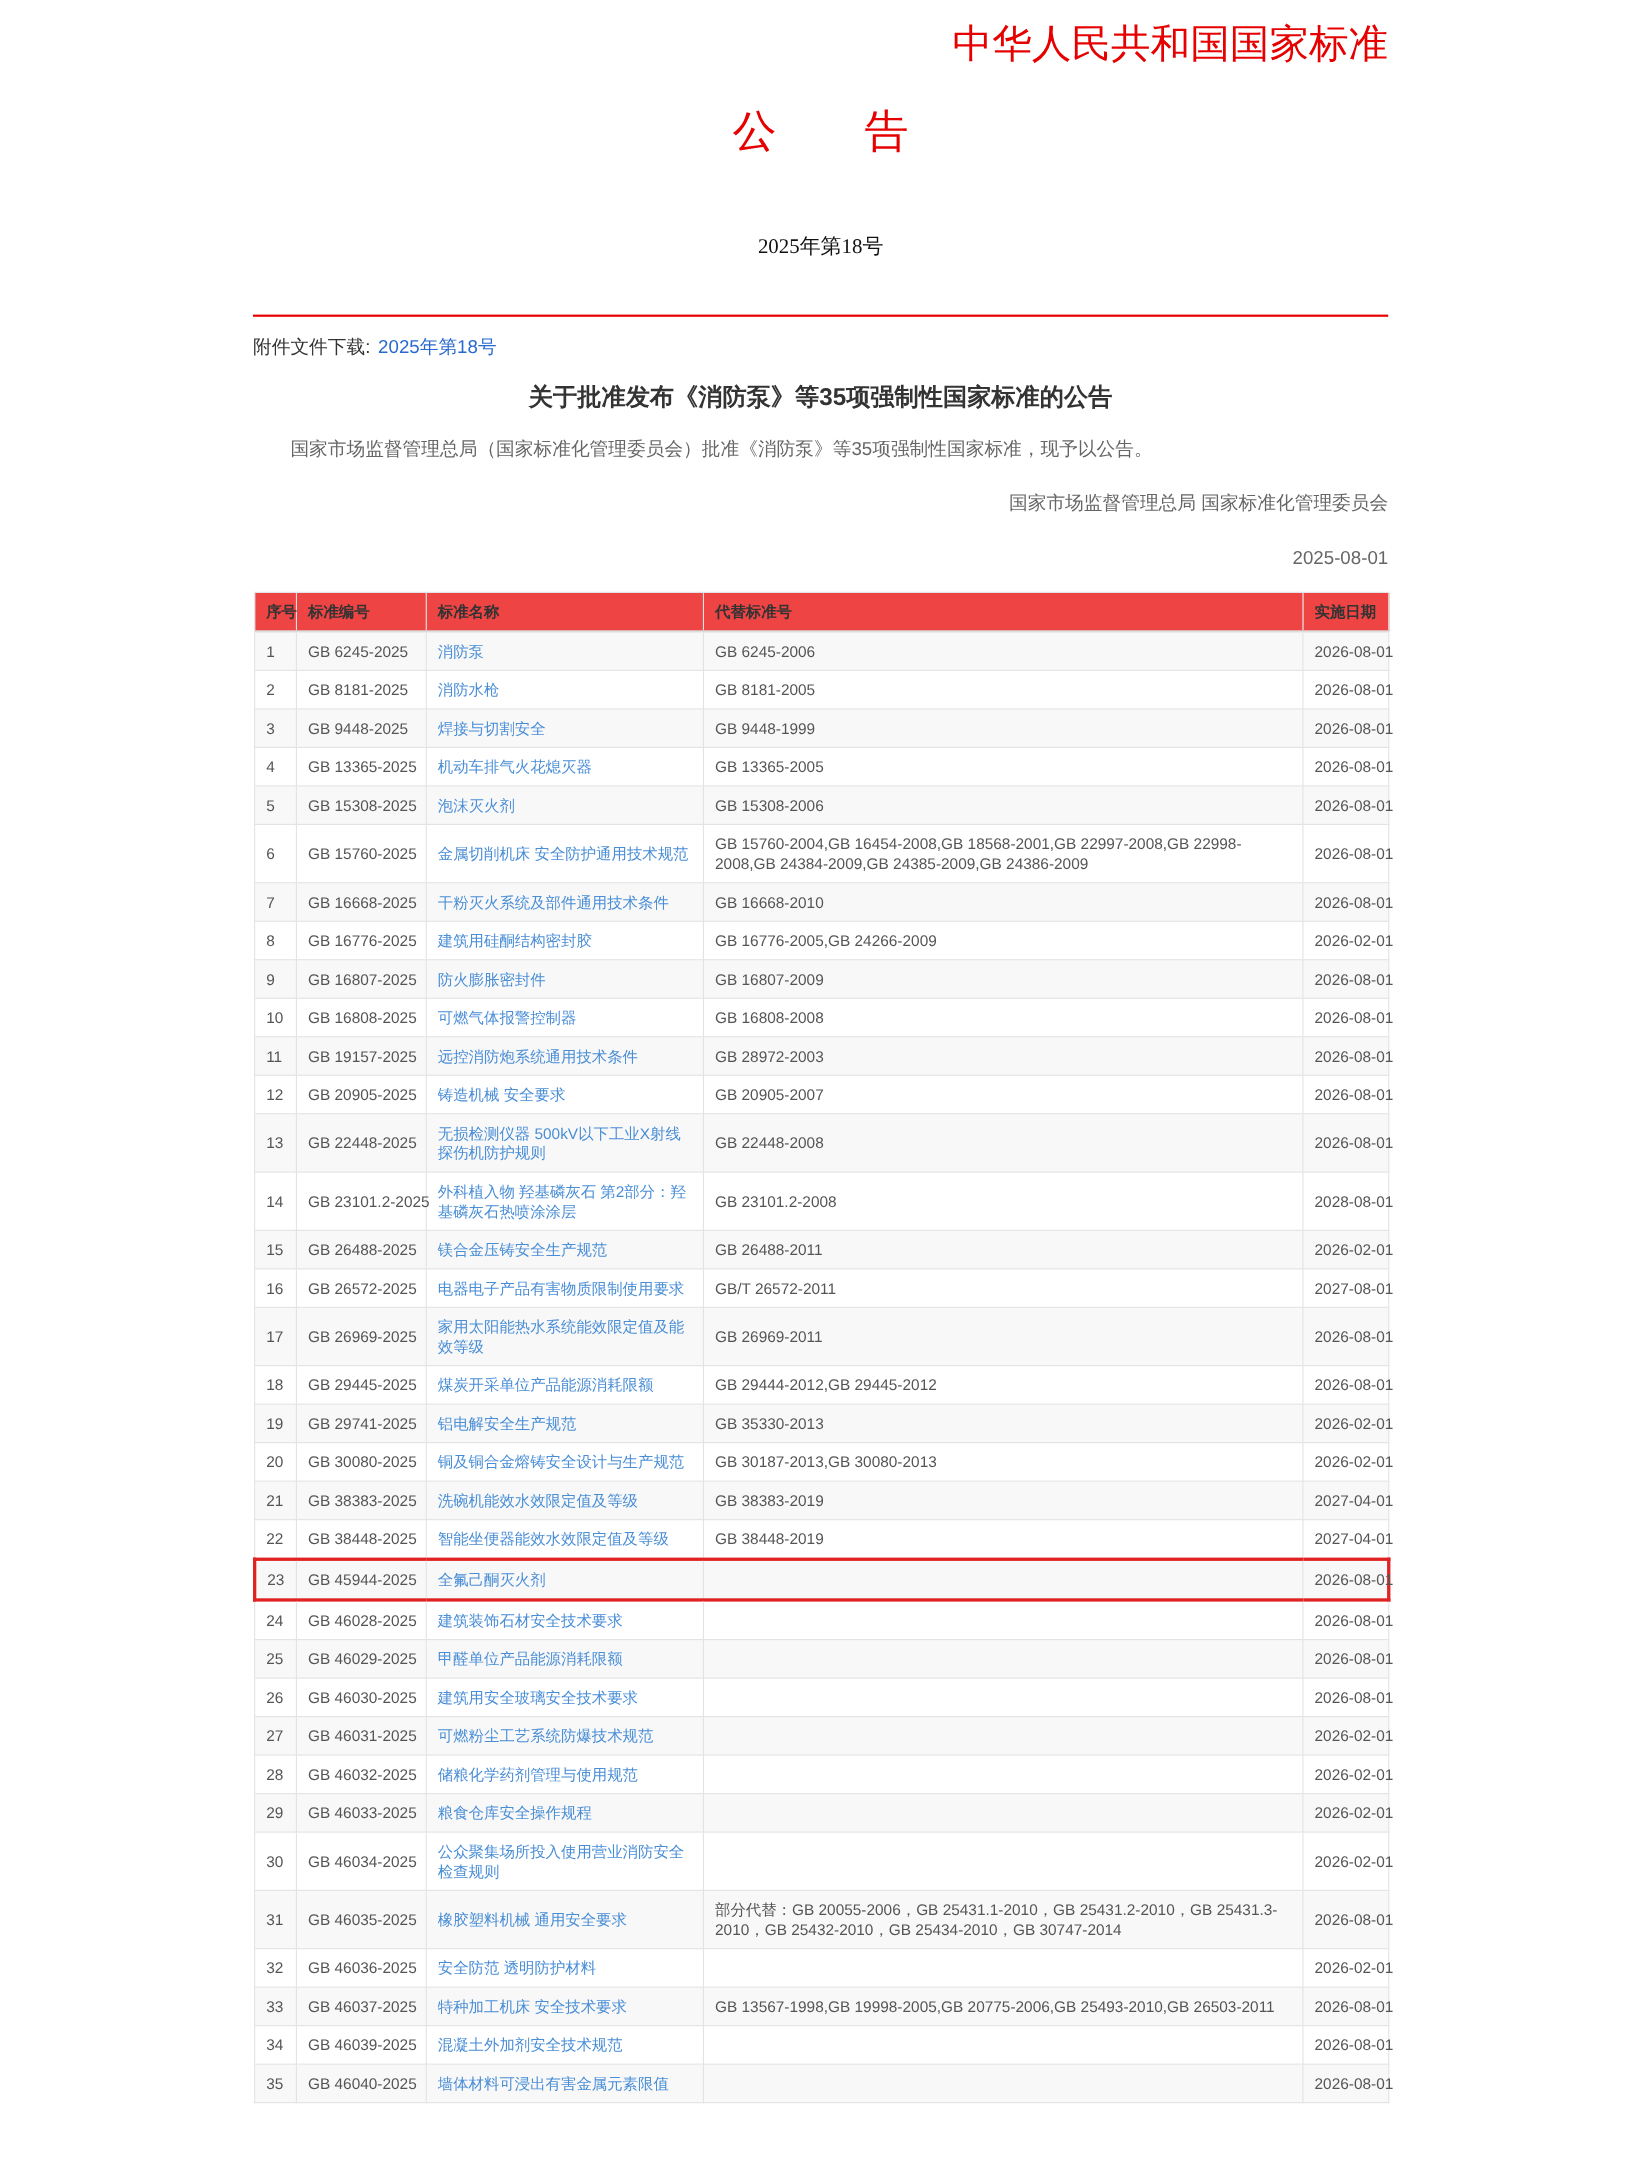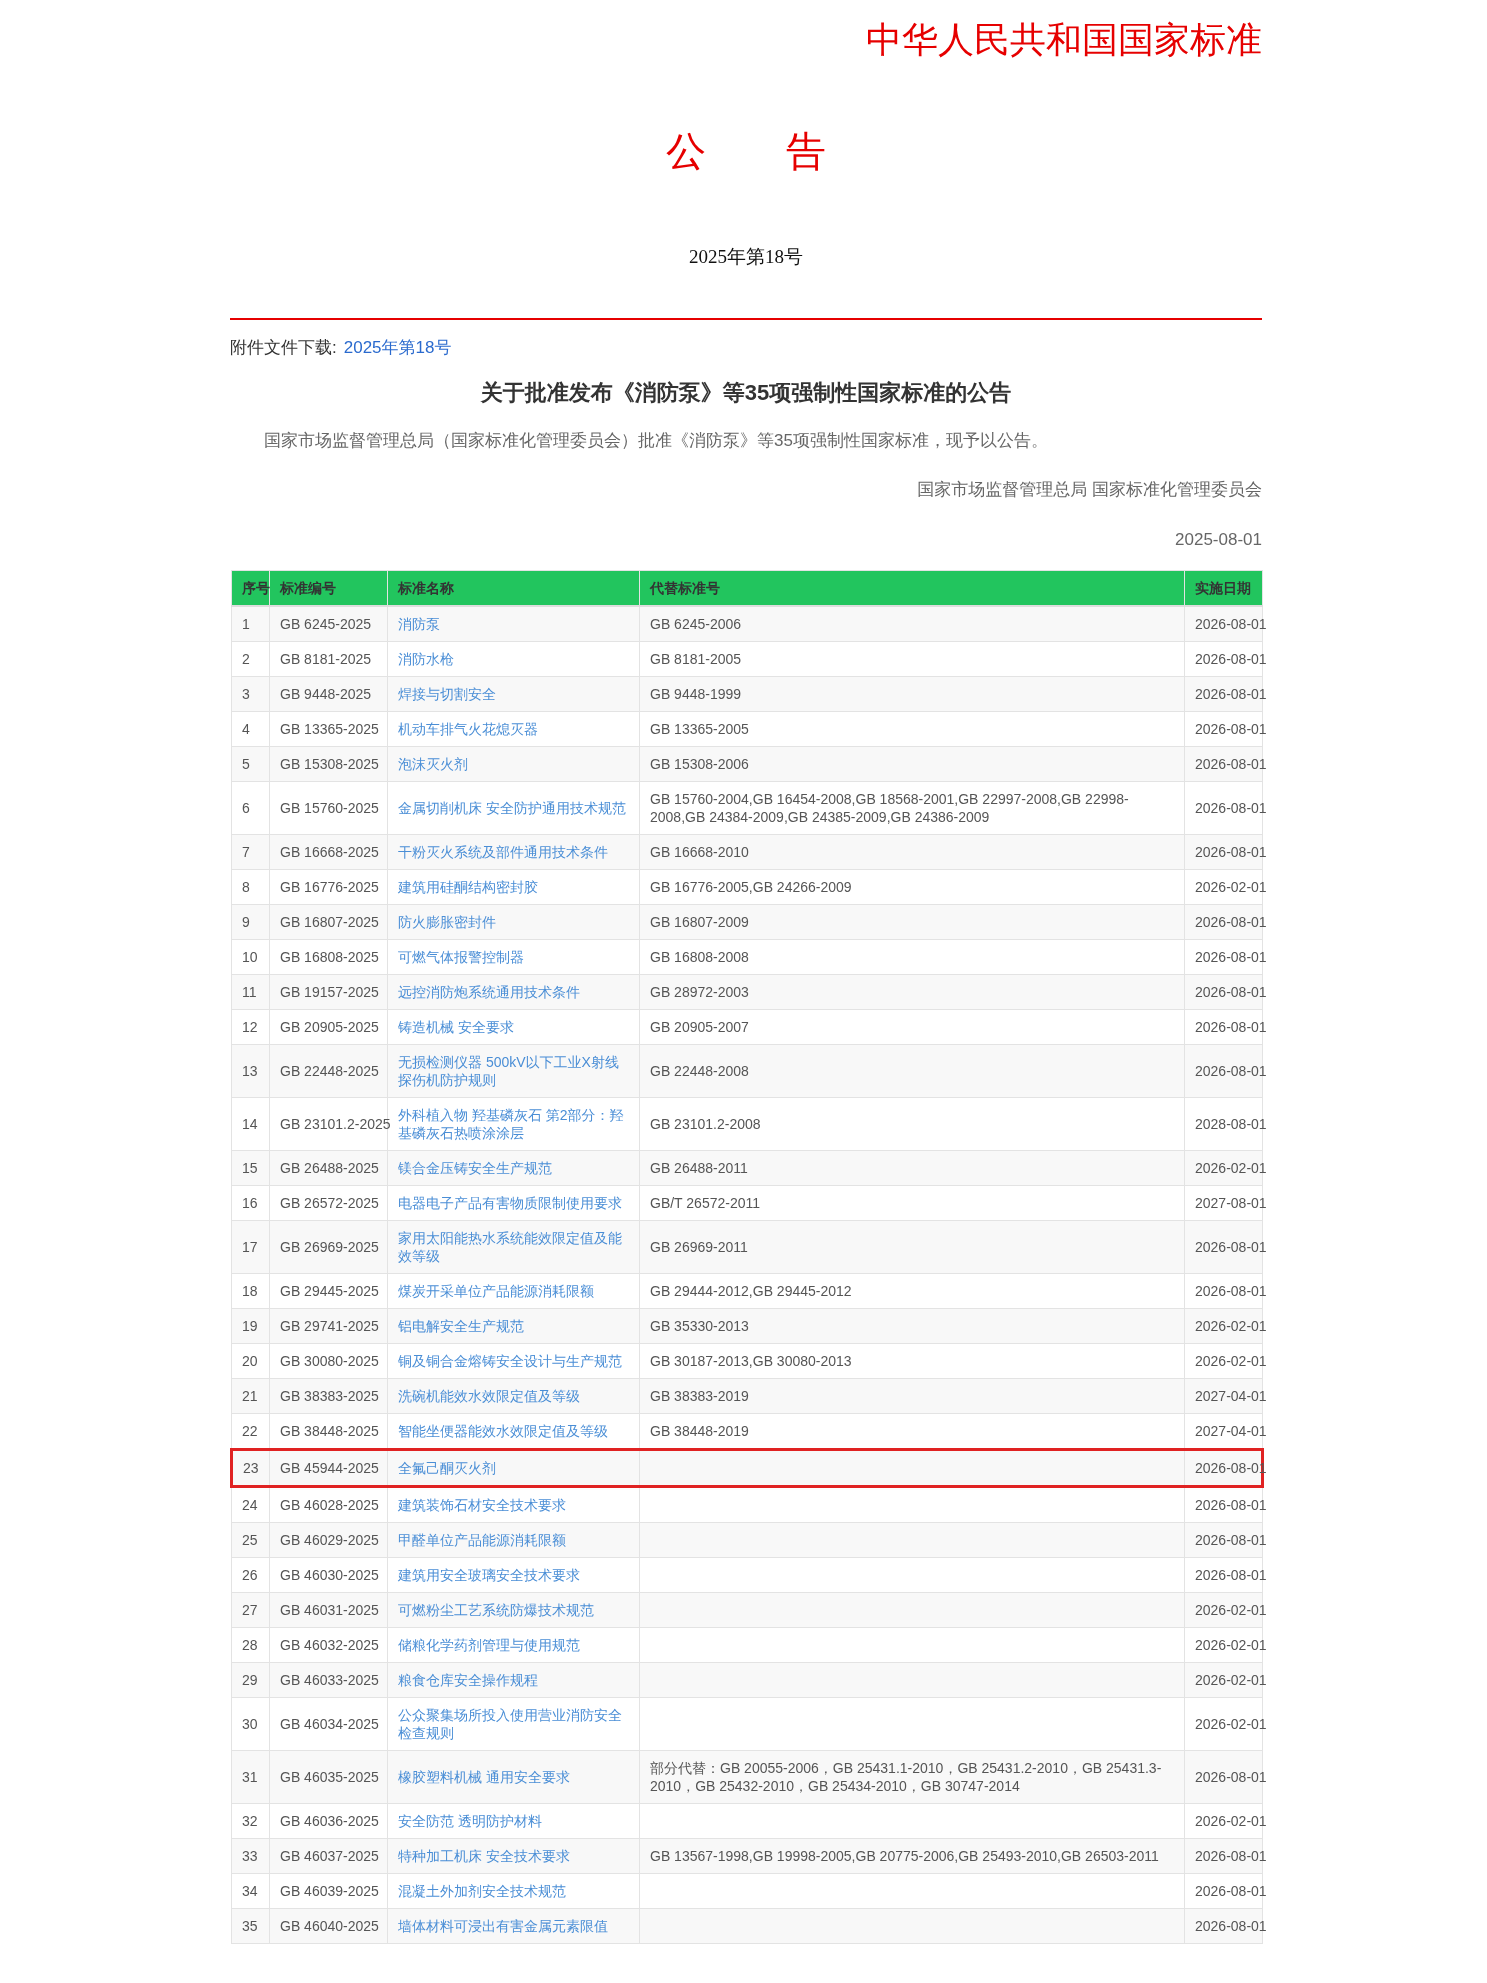--- a/index.html
+++ b/index.html
@@ -21,21 +21,21 @@
     color:var(--text-dark);
   }
   .page{width:1032px;margin:0 0 0 230px;}
   .doc-title{
     margin:22px 0 0;text-align:right;
     font-family:"Liberation Serif","DejaVu Serif",serif;
     font-weight:400;font-size:36px;line-height:1.0;
     color:var(--accent-red);
   }
   .doc-subtitle{
-    margin:72px 0 0;text-align:center;
+    margin:40px 0 0;text-align:center;
     font-family:"Liberation Serif","DejaVu Serif",serif;
     font-weight:400;font-size:40px;line-height:1.1;
     color:var(--accent-red);
   }
   .issue-no{
     margin:72px 0 0;text-align:center;
     font-family:"Liberation Serif","DejaVu Serif",serif;
     font-size:19px;line-height:1.2;color:#111;
   }
   .red-rule{margin-top:49px;height:2px;background:var(--accent-red);border:0;}
@@ -55,21 +55,21 @@
     margin-top:19px;border-collapse:collapse;width:1031px;
     font-size:14px;line-height:18px;table-layout:fixed;
   }
   table.standards th,table.standards td{
     border:1px solid var(--border-light);
     padding:8px 10px;text-align:left;vertical-align:middle;
     word-wrap:break-word;overflow-wrap:break-word;
   }
   table.standards{border:1px solid var(--border);}
   table.standards th{
-    font-weight:700;color:var(--text-dark);background:#22c55e;
+    font-weight:700;color:var(--text-dark);background:#ef4444;
     border-bottom:2px solid var(--border);white-space:nowrap;
   }
   table.standards td{color:#555;}
   col.c-seq{width:38px;}
   col.c-code{width:118px;}
   col.c-name{width:252px;}
   col.c-replaced{width:545px;}
   col.c-date{width:78px;}
   tbody tr:nth-child(odd) td{background:var(--stripe);}
   td.code,td.date{white-space:nowrap;}

